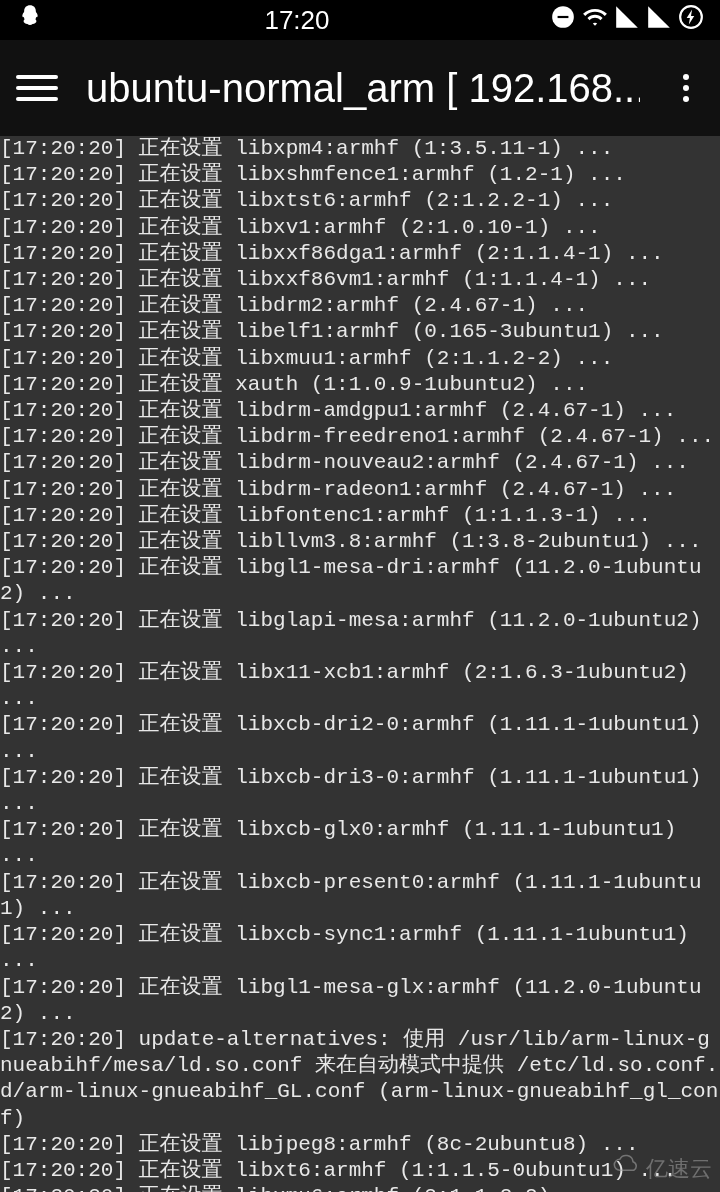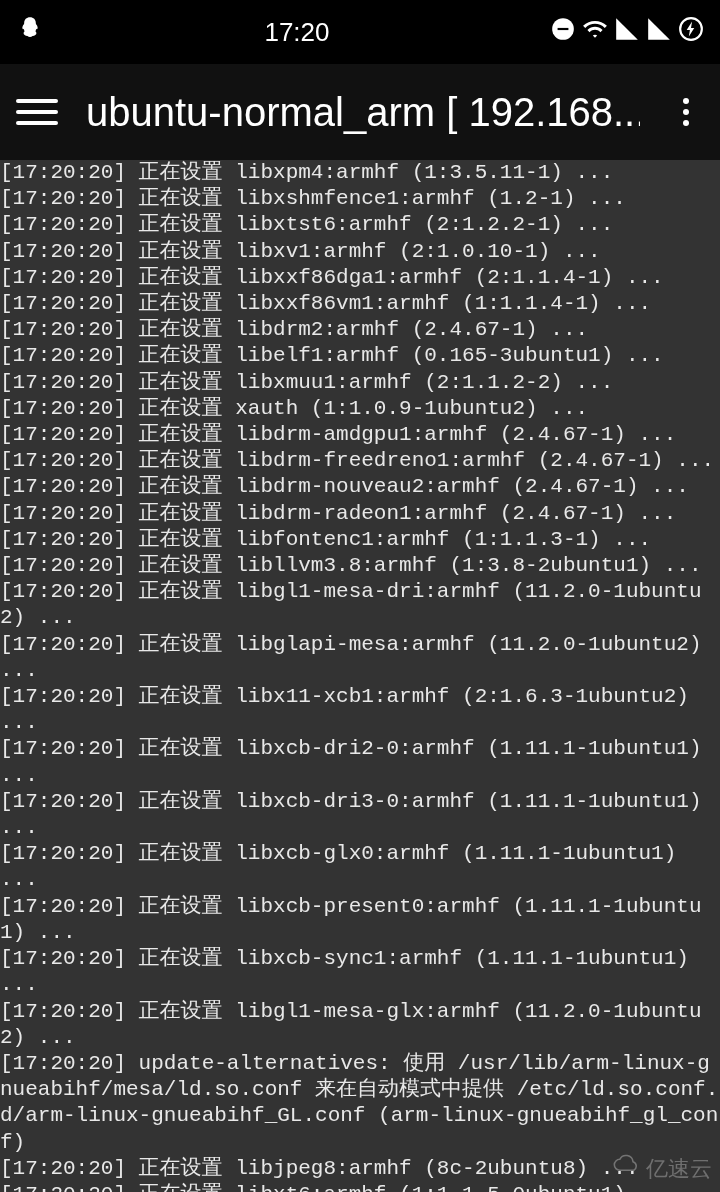--- a/index.html
+++ b/index.html
@@ -1,21 +1,21 @@
 <!DOCTYPE html>
 <html><head>
 <meta charset="utf-8">
 <style>
   * { margin: 0; padding: 0; box-sizing: border-box; }
   html, body { width: 720px; height: 1192px; overflow: hidden; background: #000; font-family: sans-serif; }
   .screen { width: 720px; height: 1192px; background: #222; display: flex; flex-direction: column; }
 
   
   .status-bar {
-    height: 64px;
+    height: 40px;
     background: #000;
     display: flex;
     align-items: center;
     justify-content: space-between;
     padding: 0 16px;
     color: #fff;
     font-size: 24px;
   }
   .status-left, .status-right { display: flex; align-items: center; gap: 6px; }
   .status-center { font-size: 26px; font-weight: 500; }

